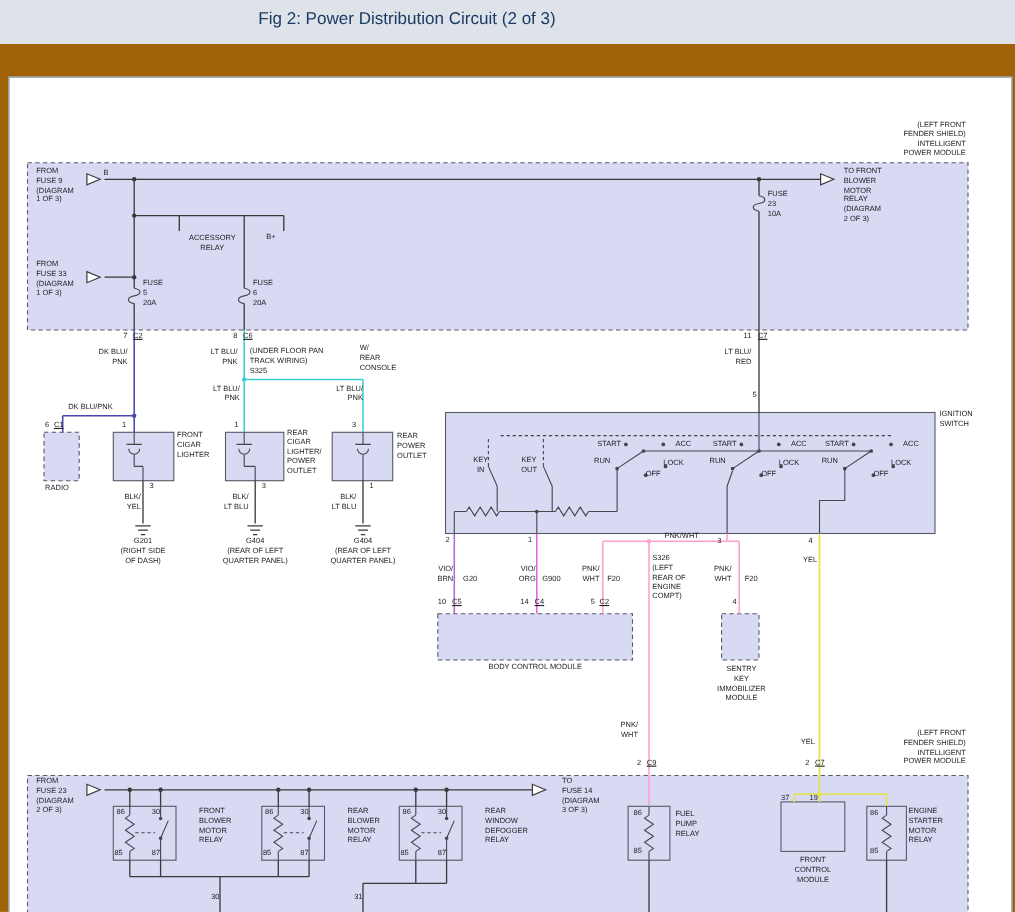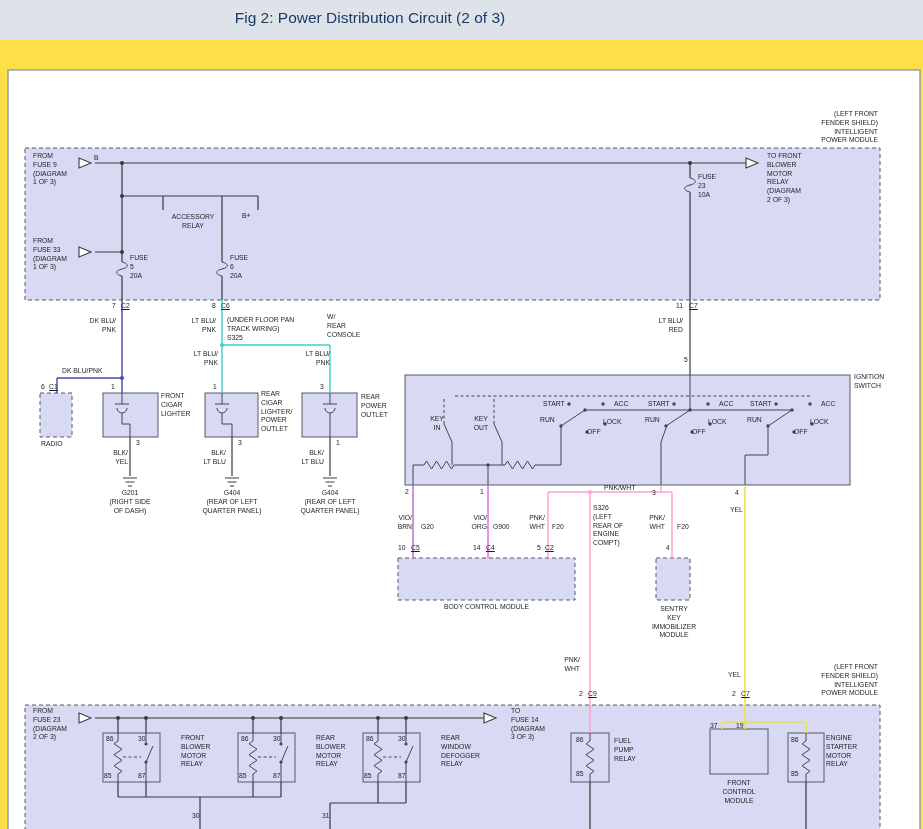--- a/index.html
+++ b/index.html
@@ -2,21 +2,21 @@
 <html style="--wire-black: #3a3a3a; --wire-cyan: #3ccfcf; --wire-dkblue: #4747ad; --wire-violet: #b568cf; --wire-magenta: #e660e6; --wire-pink: #ff9fce; --wire-yellow: #e6e255; --module-fill: #d8d9f2; --header-bg: #dee3ea; --title-color: #1b3a64;"><head>
 <meta charset="utf-8">
 <style>
   :root{
     --wire-black:#3a3a3a; --wire-cyan:#3ccfcf; --wire-dkblue:#4747ad; --wire-violet:#b568cf;
     --wire-magenta:#e660e6; --wire-pink:#ff9fce; --wire-yellow:#e6e255;
     --module-fill:#d8d9f2; --header-bg:#dee3ea; --title-color:#1b3a64;
   }
   *{margin:0;padding:0;box-sizing:border-box}
   body{background:#fff;font-family:"Liberation Sans",sans-serif}
-  .page{position:relative;width:923px;height:829px;overflow:hidden;background:#fde047}
+  .page{position:relative;width:923px;height:829px;overflow:hidden;background:#a16207}
   .header{position:absolute;left:0;top:0;width:923px;height:40px;background:var(--header-bg);z-index:3}
   .title{position:absolute;left:200px;top:9px;width:340px;text-align:center;font-size:15.5px;color:var(--title-color)}
   svg.diagram{position:absolute;left:0;top:0;z-index:1}
   .lbl{position:absolute;font-size:6.8px;line-height:1.3;color:#1c1d22;white-space:pre-line;z-index:2}
   .rt{text-align:right}.ctr{text-align:center}.u{text-decoration:underline}
   
   .wb{stroke:var(--wire-black);fill:none;stroke-width:1.2}
   .wcy{stroke:var(--wire-cyan);fill:none;stroke-width:1.4}
   .wdb{stroke:var(--wire-dkblue);fill:none;stroke-width:1.4}
   .wvi{stroke:var(--wire-violet);fill:none;stroke-width:1.4}

